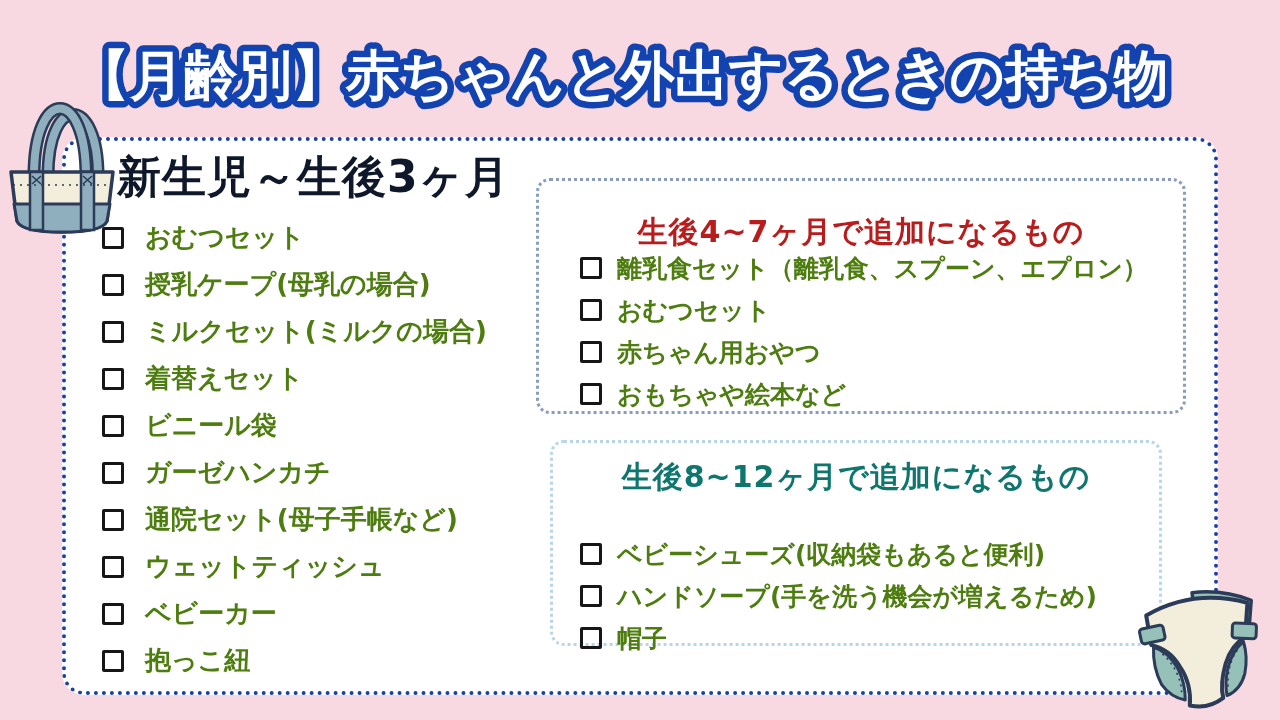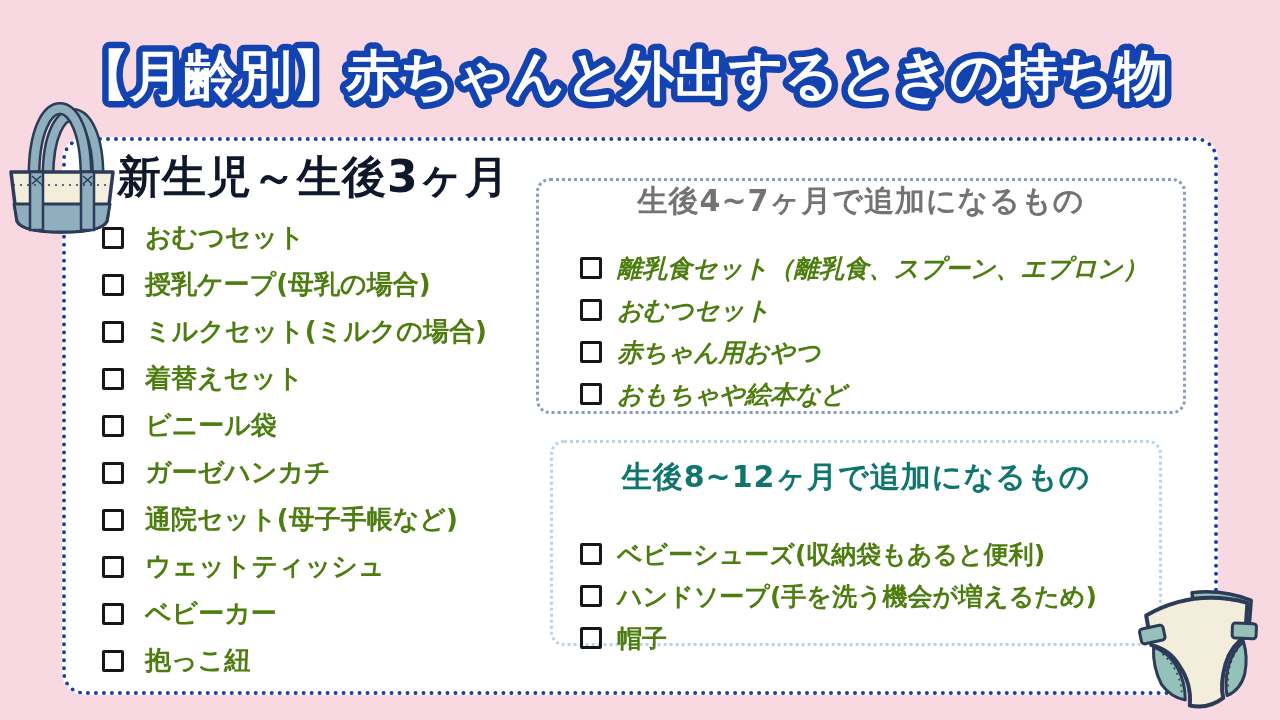--- a/index.html
+++ b/index.html
@@ -88,27 +88,27 @@
     left: 550px; top: 440px;
     width: 612px; height: 206px;
     border: 3px dotted #b9d5ea;
   }
   .inner-heading {
     text-align: center;
     font-size: 30px;
     font-weight: 800;
     letter-spacing: 1px;
   }
-  .box-4-7 .inner-heading { margin-top: 0; color: #737373; }
+  .box-4-7 .inner-heading { margin-top: 31px; color: #b91c1c; }
   .box-8-12 .inner-heading { margin-top: 14px; color: #0f766e; }
 
   .list-r1 { left: 580px; top: 247px; width: 600px; }
   .list-r1 .check-row { height: 42px; }
   .list-r1 .cb { margin-right: 15px; }
-  .list-r1 .lbl { font-size: 25px; font-style: italic; }
+  .list-r1 .lbl { font-size: 25px; }
 
   .list-r2 { left: 580px; top: 507px; width: 580px; margin-top: 26px; }
   .list-r2 .check-row { height: 42px; }
   .list-r2 .cb { margin-right: 15px; }
   .list-r2 .lbl { font-size: 25px; }
 
   
   .tote-icon {
     position: absolute;
     left: 4px; top: 64px;

